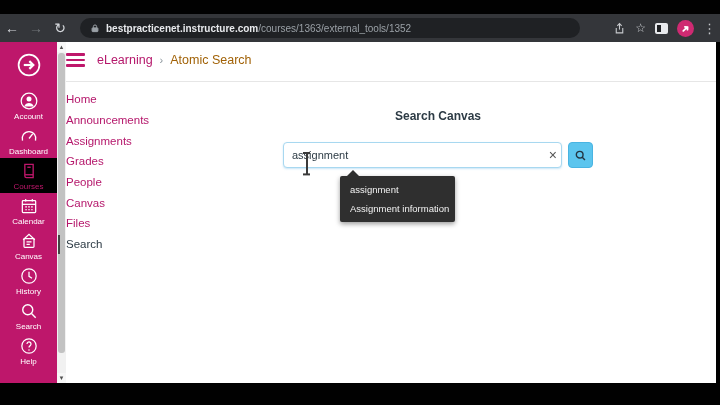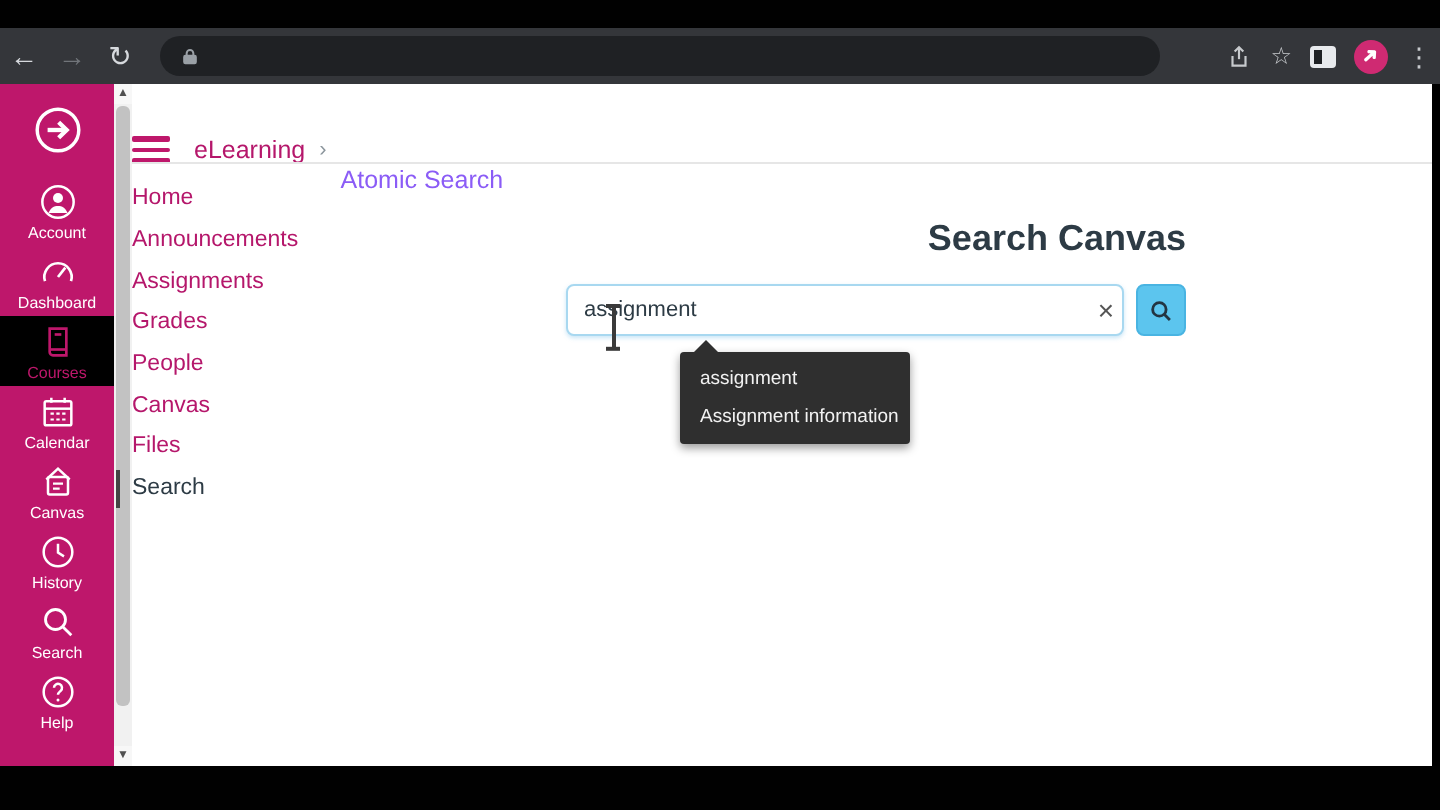--- a/index.html
+++ b/index.html
@@ -41,31 +41,31 @@
   .vscroll .arr.up { top:0; }
   .vscroll .arr.down { bottom:0; }
   .vscroll .thumb { position:absolute; left:1px; top:11px; width:7px; height:300px; background:#c2c2c2; border-radius:3px; }
 
   
   .crumb-row { position:absolute; left:66px; top:11px; display:flex; align-items:center; }
   .hamburger { width:19px; height:14px; display:flex; flex-direction:column; justify-content:space-between; }
   .hamburger i { display:block; height:2.6px; background:#be176b; border-radius:1px; }
   .crumb-course { margin-left:12px; color:#b5176b; font-size:12.5px; }
   .crumb-sep { margin:0 7px; color:#8b959c; font-size:11px; }
-  .crumb-page { color:#8b5cf6; font-size:12.5px;margin-top:30px; }
+  .crumb-page { color:#a16207; font-size:12.5px; }
   .divider { position:absolute; left:66px; top:39px; width:650px; height:1px; background:#e6e6e6; }
 
   
   .course-nav { position:absolute; left:66px; top:47px; width:130px; list-style:none; }
   .course-nav li { height:20.7px; display:flex; align-items:center; font-size:11.5px; color:#b5176b; position:relative; }
   .course-nav li.active { color:#2d3b45; }
   .course-nav li.active::before { content:""; position:absolute; left:-8px; top:1px; bottom:1px; width:1.5px; background:#444; }
 
   
-  .main-title { position:absolute; left:283px; top:67px; width:310px; text-align:right; font-size:18px; font-weight:bold; color:#2d3b45; }
+  .main-title { position:absolute; left:283px; top:67px; width:310px; text-align:center; font-size:12px; font-weight:bold; color:#2d3b45; }
   .search-row { position:absolute; left:283px; top:100px; width:310px; height:26px; display:flex; }
   .search-input-wrap { position:relative; width:279px; height:26px; }
   .search-input { width:100%; height:100%; border:1px solid #a8d8f0; border-radius:4px; box-shadow:0 1px 2px rgba(100,180,230,.35); padding:0 24px 0 8px; font-size:11px; color:#2d3b45; font-family:"Liberation Sans", sans-serif; outline:none; }
   .clear-btn { position:absolute; right:5px; top:0; height:100%; display:flex; align-items:center; color:#555; font-size:14px; }
   .search-btn { margin-left:6px; width:25px; height:26px; background:#5cc5ee; border:1px solid #49b4e2; border-radius:4px; display:flex; align-items:center; justify-content:center; }
 
   
   .suggest { position:absolute; left:340px; top:134px; width:115px; background:#2f2f2f; border-radius:2px; box-shadow:0 2px 5px rgba(0,0,0,.4); padding:4px 0; }
   .suggest::before { content:""; position:absolute; left:6px; top:-6px; border-left:7px solid transparent; border-right:7px solid transparent; border-bottom:7px solid #2f2f2f; }
   .suggest-item { padding:4px 10px; font-size:9.5px; color:#f2f2f2; white-space:nowrap; }
@@ -89,20 +89,21 @@
     <span class="nav-btn">←</span>
     <span class="nav-btn dim">→</span>
     <span class="nav-btn">↻</span>
     <div class="url-pill">
       <span class="lock-icon">
         <svg width="10" height="11" viewBox="0 0 24 24" fill="none" stroke="#9aa0a6" stroke-width="2.4">
           <rect x="5" y="10.5" width="14" height="9" rx="1.5" fill="#9aa0a6"></rect>
           <path d="M8 10.5V7.5a4 4 0 018 0v3"></path>
         </svg>
       </span>
+      <span class="url-text"><span class="url-domain">bestpracticenet.instructure.com</span><span class="url-path">/courses/1363/external_tools/1352</span></span>
     </div>
     <div class="chrome-right">
       <span class="chrome-ic">
         <svg width="13" height="13" viewBox="0 0 24 24" fill="none" stroke="#c7cacd" stroke-width="2">
           <path d="M8 7l4-4 4 4"></path>
             <path d="M12 3v11"></path>
             <path d="M6 11v9h12v-9"></path>
         </svg>
       </span>
       <span class="chrome-ic">☆</span>

